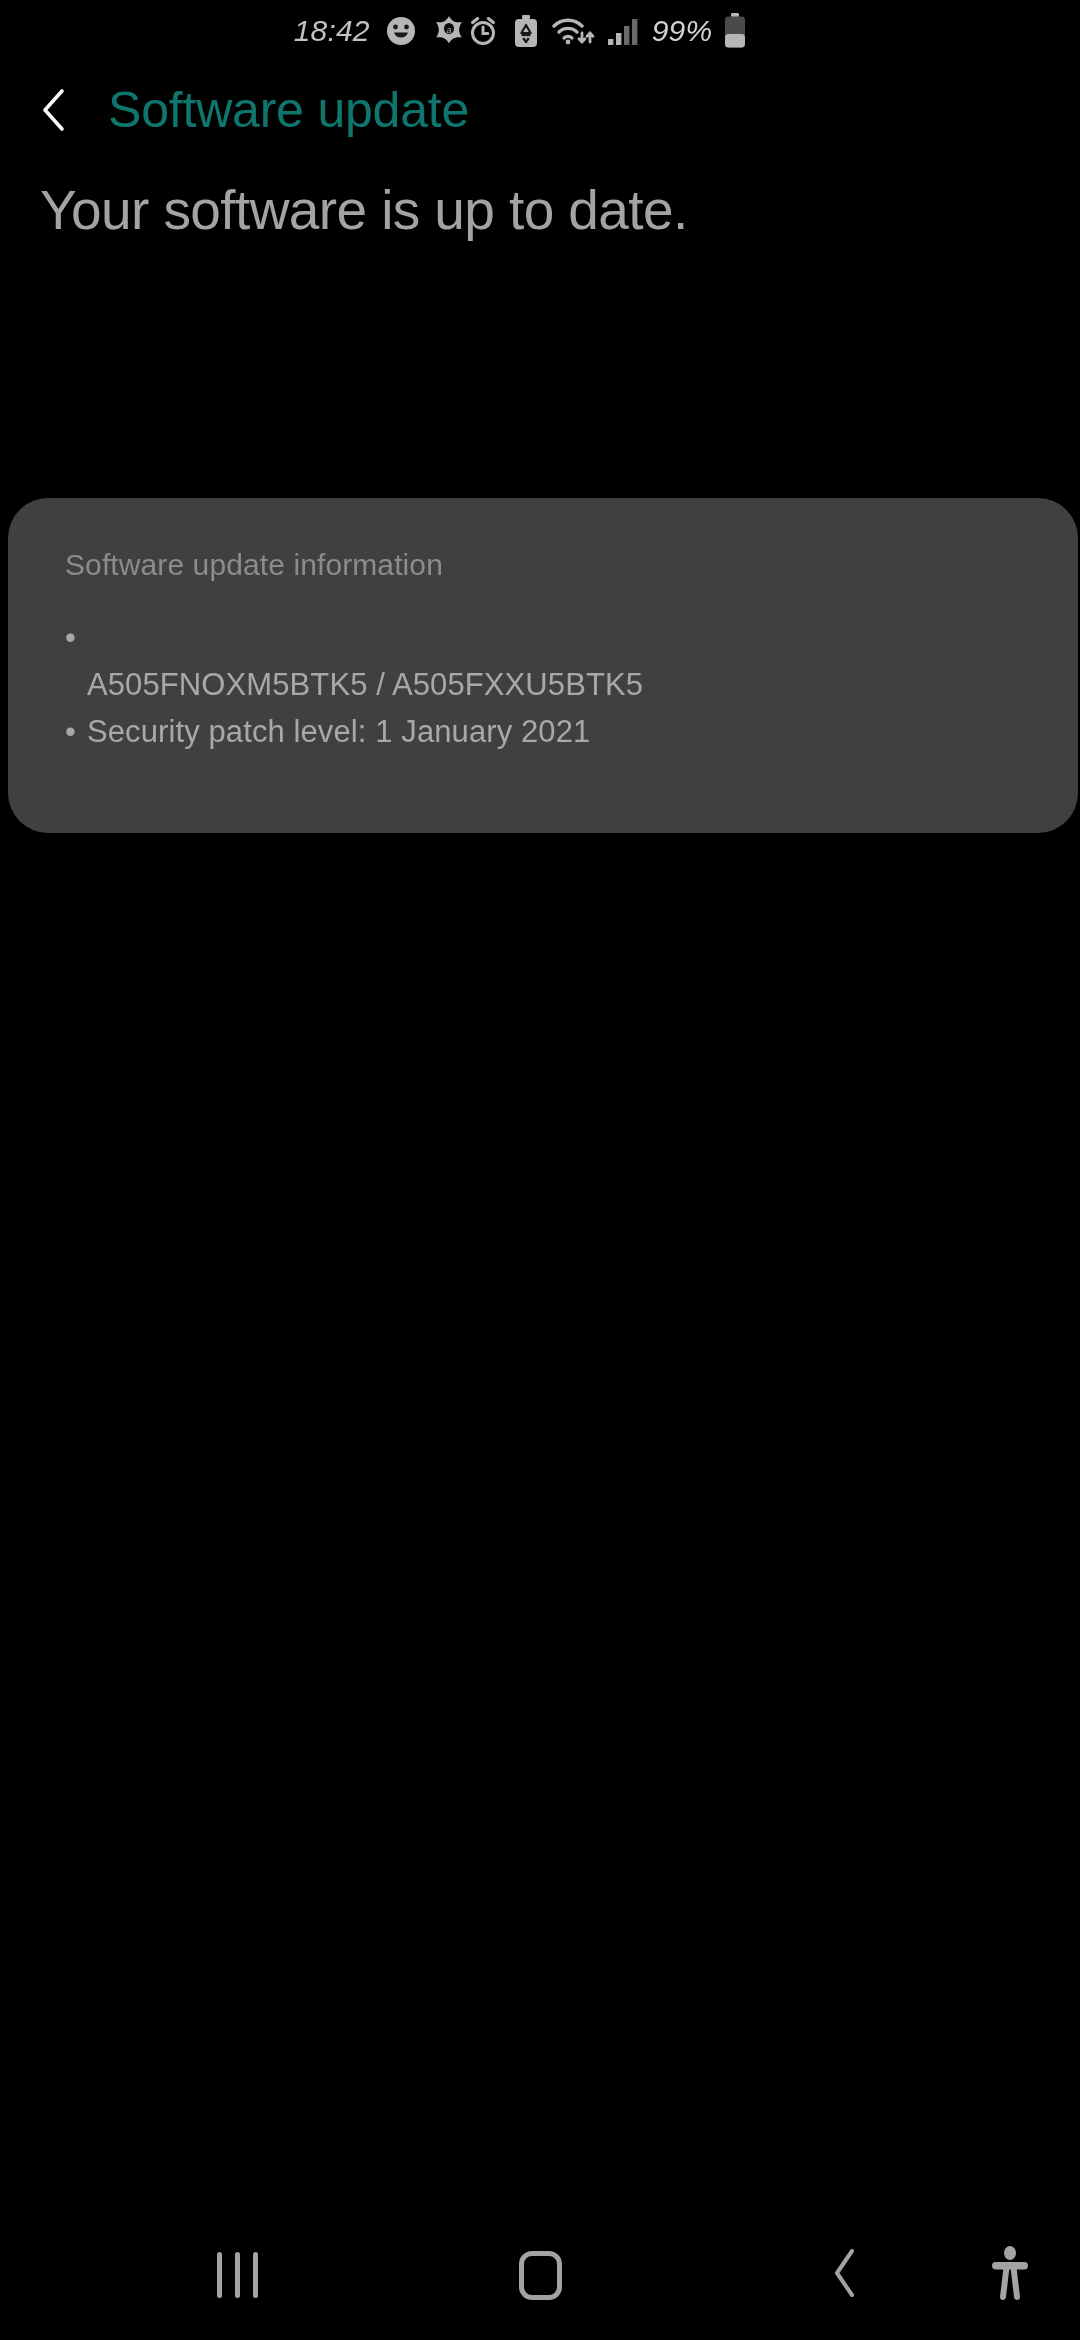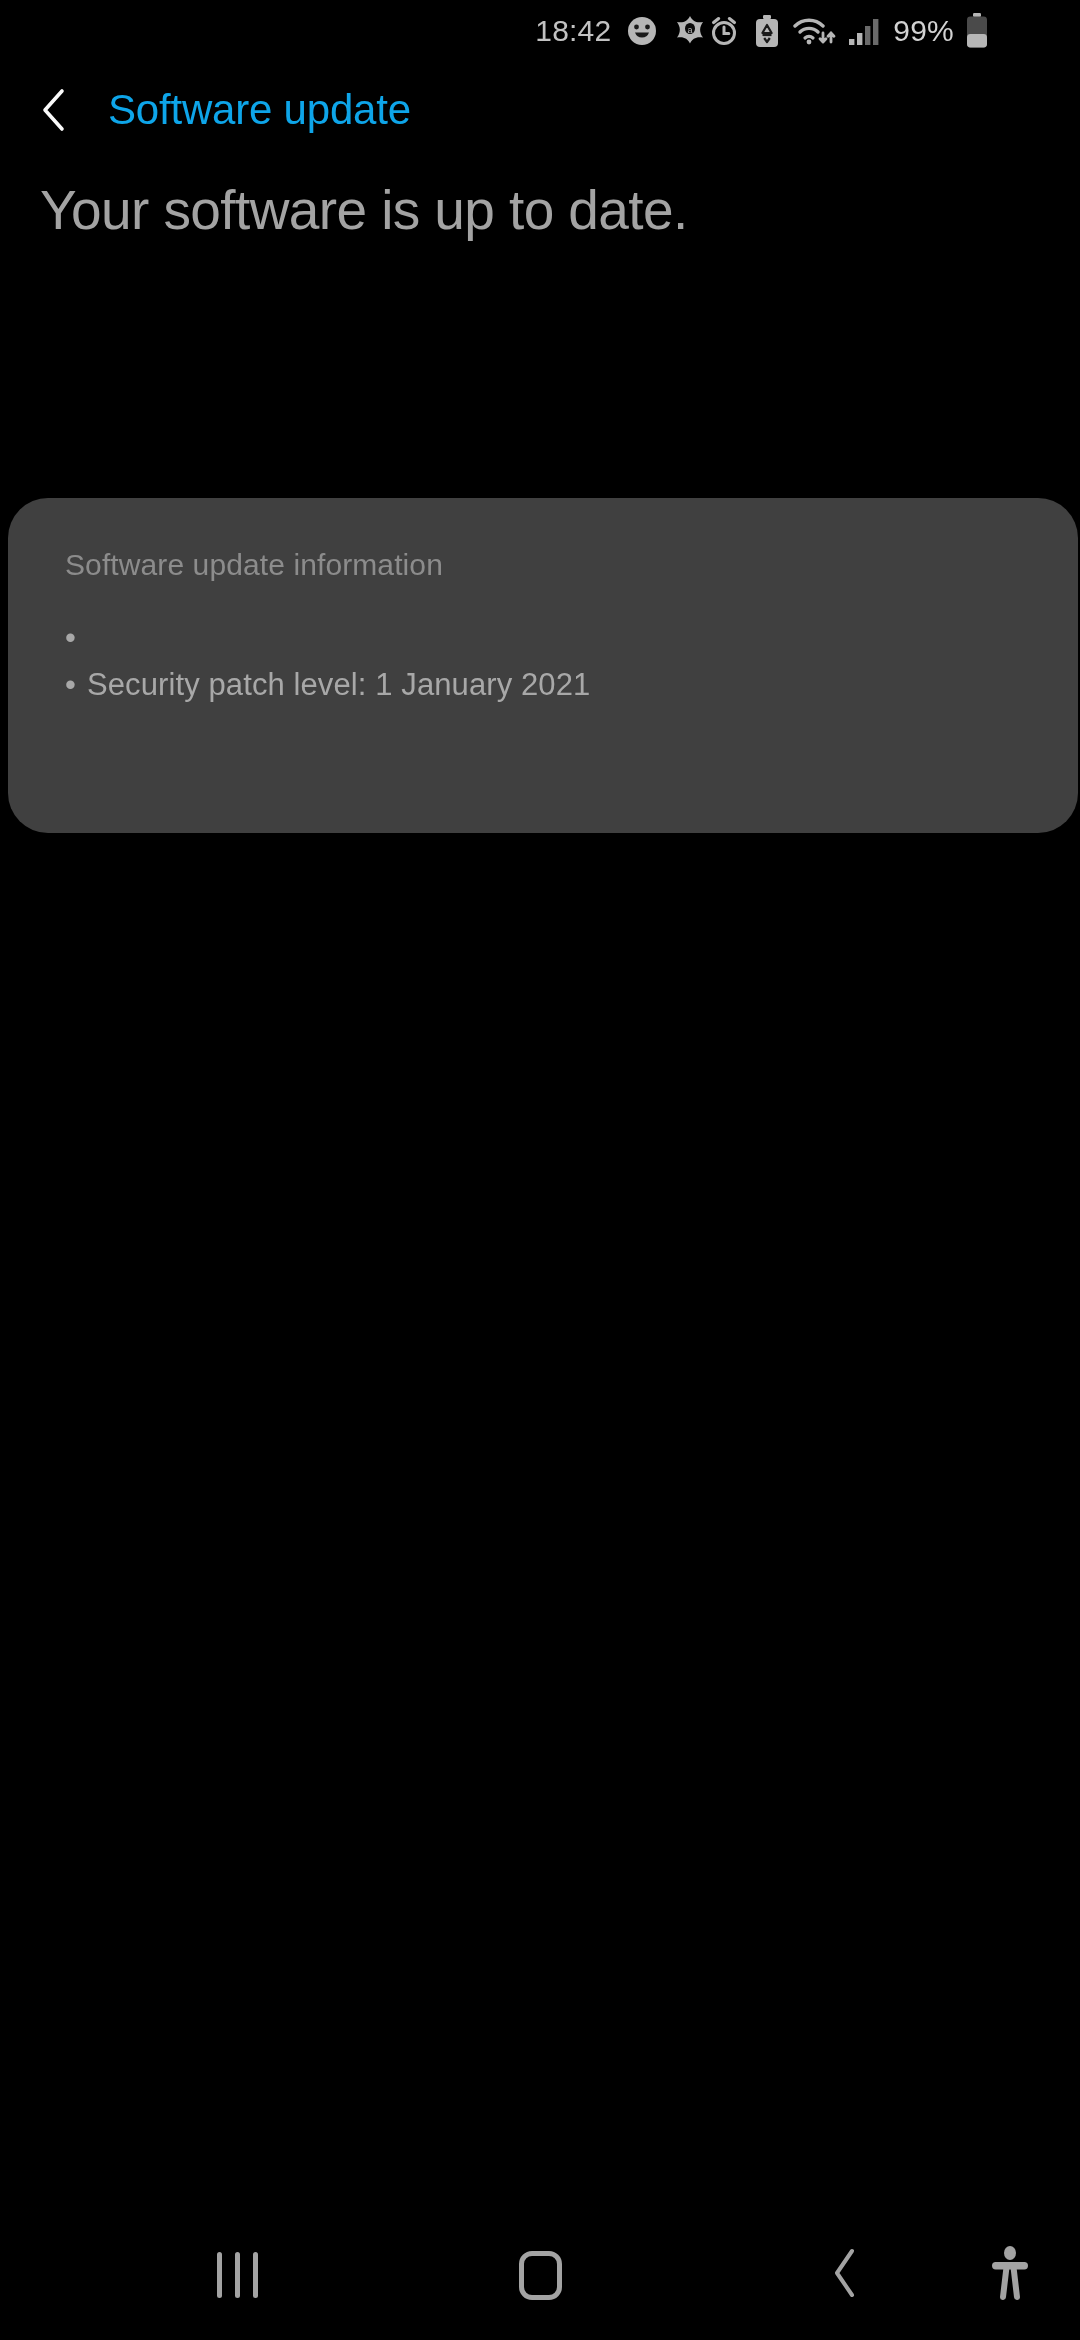--- a/index.html
+++ b/index.html
@@ -9,22 +9,23 @@
     font-family:"Liberation Sans", sans-serif;
     overflow:hidden;
   }
   body { position:relative; }
 
   
   #status-bar {
     position:absolute; top:0; left:0;
     width:1019px; height:62px;
     display:flex; align-items:center;
-    justify-content:flex-end;
+    justify-content:center;
     padding:0 30px 0 52px;
+    font-style:italic;
   }
   .status-left { display:flex; align-items:center; gap:14px; }
   .status-right { display:flex; align-items:center; gap:11px; }
   #status-clock {
     color:#c2c2c2; font-size:30px; letter-spacing:0.2px;
     font-family:"Liberation Sans", sans-serif;
   }
   #battery-percent { color:#d2d2d2; font-size:30px; letter-spacing:0.2px; }
   .sicon { display:block; }
 
@@ -32,21 +33,21 @@
   #app-bar {
     position:absolute; top:62px; left:0;
     width:1080px; height:96px;
     display:flex; align-items:center;
   }
   #back-button {
     width:66px; height:66px; margin-left:22px;
     display:flex; align-items:center; justify-content:center;
   }
   #app-bar-title {
-    color:#0ea5e9; font-size:42px; margin-left:20px;
+    color:#0f766e; font-size:50px; margin-left:20px;
     letter-spacing:-0.2px;
   }
 
   
   #headline {
     position:absolute; top:175px; left:40px;
     width:1000px;
     color:#a3a3a3; font-size:55px;
     letter-spacing:-0.6px; line-height:70px;
   }
@@ -185,20 +186,21 @@
 
 <div id="headline">Your software is up to date.</div>
 
 <div id="info-card">
   <div id="info-card-title">Software update information</div>
 
   <div class="info-line">
     <span class="info-bullet">•</span>
     <span class="info-text">
       <br>
+      <span>A505FNOXM5BTK5 / A505FXXU5BTK5</span>
     </span>
   </div>
 
   <div class="info-line">
     <span class="info-bullet">•</span>
     <span class="info-text">Security patch level: 1 January 2021</span>
   </div>
 </div>
 
 <div id="nav-bar">

